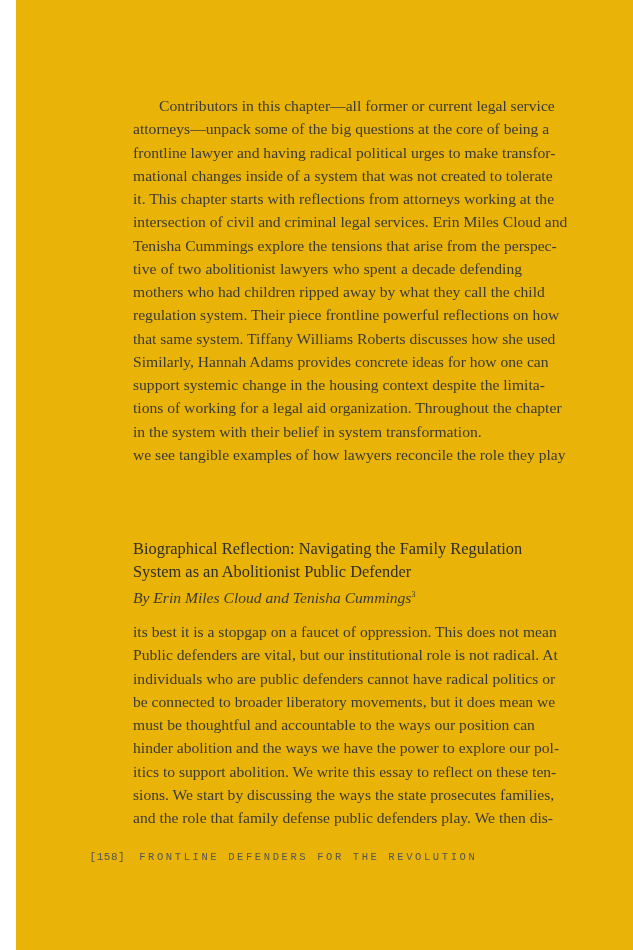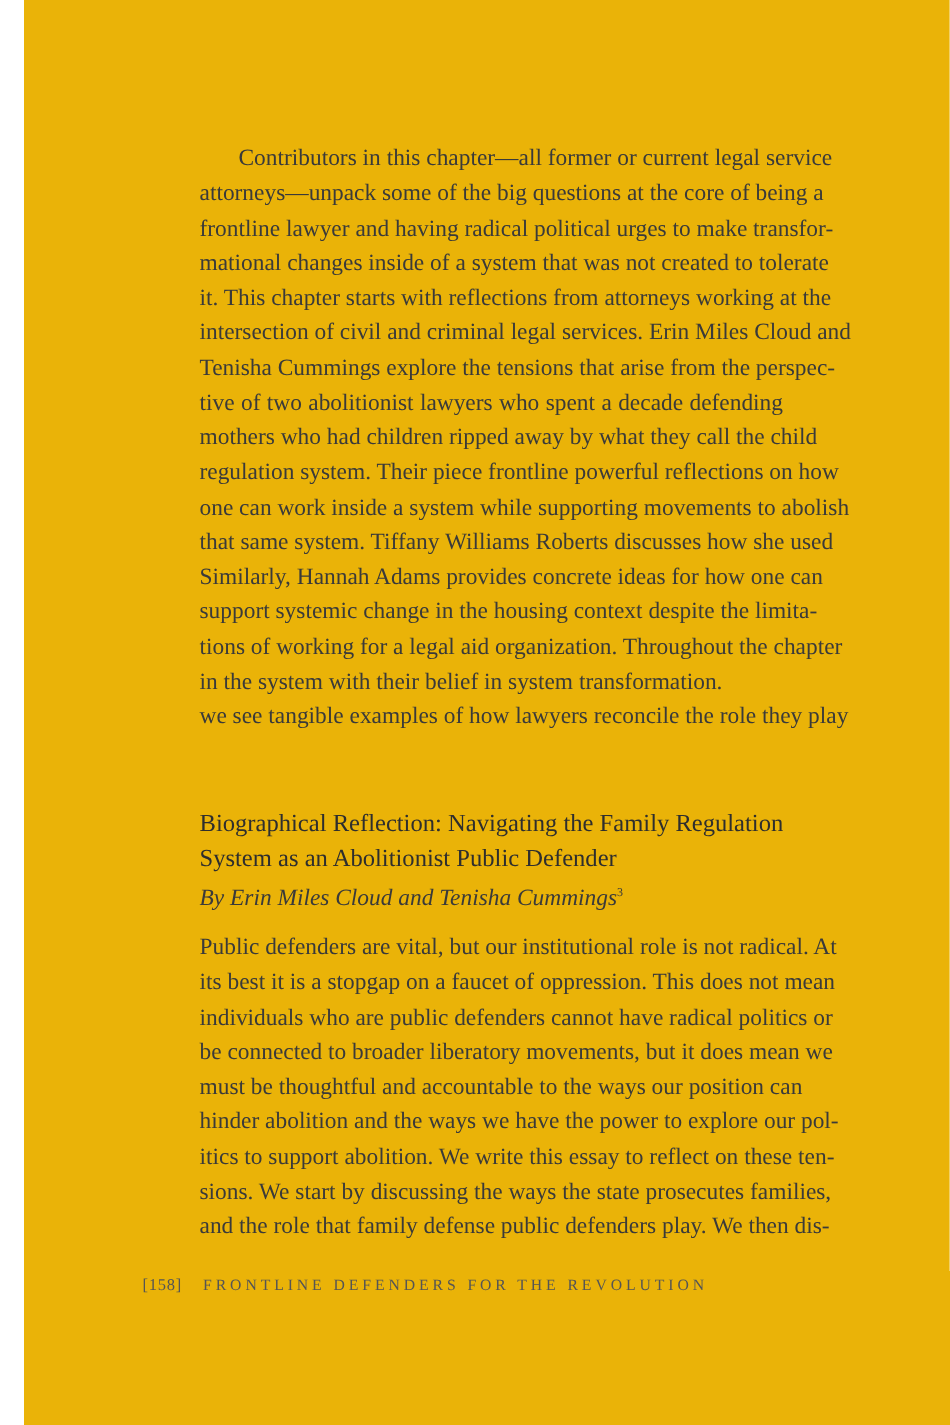--- a/index.html
+++ b/index.html
@@ -14,62 +14,61 @@
   .line.last { text-align-last: left; }
   .line.indent { padding-left: 26px; }
   #intro { top: 94px; }
   #heading { top: 537px; font-size: 16.4px; color: #2e2e2e; }
   #heading .line { text-align-last: left; }
   #byline { top: 583px; font-style: italic; font-size: 15.6px; color: #3a3a3a; }
   #byline sup { font-size: 8px; vertical-align: 6px; font-style: normal; }
   #essay { top: 620px; }
   .footer {
     position: absolute; top: 851px; left: 0; width: 535px; text-align: center;
-    font-family: Liberation Serif, serif; font-size: 10.5px; color: #555;
+    font-family: Liberation Mono, monospace; font-size: 10.5px; color: #555;
   }
   .footer .pagenum { letter-spacing: 0.5px; margin-right: 14px; font-size: 11px; }
   .footer .running { letter-spacing: 2.6px; }
 </style>
 </head>
 <body>
 
 <div class="page">
 
   <div id="intro" class="text-block">
     <span class="line indent">Contributors in this chapter—all former or current legal service</span>
     <span class="line">attorneys—unpack some of the big questions at the core of being a</span>
     <span class="line">frontline lawyer and having radical political urges to make transfor-</span>
     <span class="line">mational changes inside of a system that was not created to tolerate</span>
     <span class="line">it. This chapter starts with reflections from attorneys working at the</span>
     <span class="line">intersection of civil and criminal legal services. Erin Miles Cloud and</span>
     <span class="line">Tenisha Cummings explore the tensions that arise from the perspec-</span>
     <span class="line">tive of two abolitionist lawyers who spent a decade defending</span>
     <span class="line">mothers who had children ripped away by what they call the child</span>
     <span class="line">regulation system. Their piece frontline powerful reflections on how</span>
-    <span class="line">one can work inside a system while supporting movements to abolish</span>
     <span class="line">that same system. Tiffany Williams Roberts discusses how she used</span>
     <span class="line">Similarly, Hannah Adams provides concrete ideas for how one can</span>
     <span class="line">support systemic change in the housing context despite the limita-</span>
     <span class="line">tions of working for a legal aid organization. Throughout the chapter</span>
     <span class="line last">in the system with their belief in system transformation.</span>
     <span class="line">we see tangible examples of how lawyers reconcile the role they play</span>
   </div>
 
   <div id="heading" class="text-block">
     <span class="line">Biographical Reflection: Navigating the Family Regulation</span>
     <span class="line">System as an Abolitionist Public Defender</span>
   </div>
 
   <div id="byline" class="text-block">
     <span>By Erin Miles Cloud and Tenisha Cummings</span><sup>3</sup>
   </div>
 
   <div id="essay" class="text-block">
+    <span class="line">its best it is a stopgap on a faucet of oppression. This does not mean</span>
     <span class="line">Public defenders are vital, but our institutional role is not radical. At</span>
-    <span class="line">its best it is a stopgap on a faucet of oppression. This does not mean</span>
     <span class="line">individuals who are public defenders cannot have radical politics or</span>
     <span class="line">be connected to broader liberatory movements, but it does mean we</span>
     <span class="line">must be thoughtful and accountable to the ways our position can</span>
     <span class="line">hinder abolition and the ways we have the power to explore our pol-</span>
     <span class="line">itics to support abolition. We write this essay to reflect on these ten-</span>
     <span class="line">sions. We start by discussing the ways the state prosecutes families,</span>
     <span class="line">and the role that family defense public defenders play. We then dis-</span>
   </div>
 
   <div class="footer">

